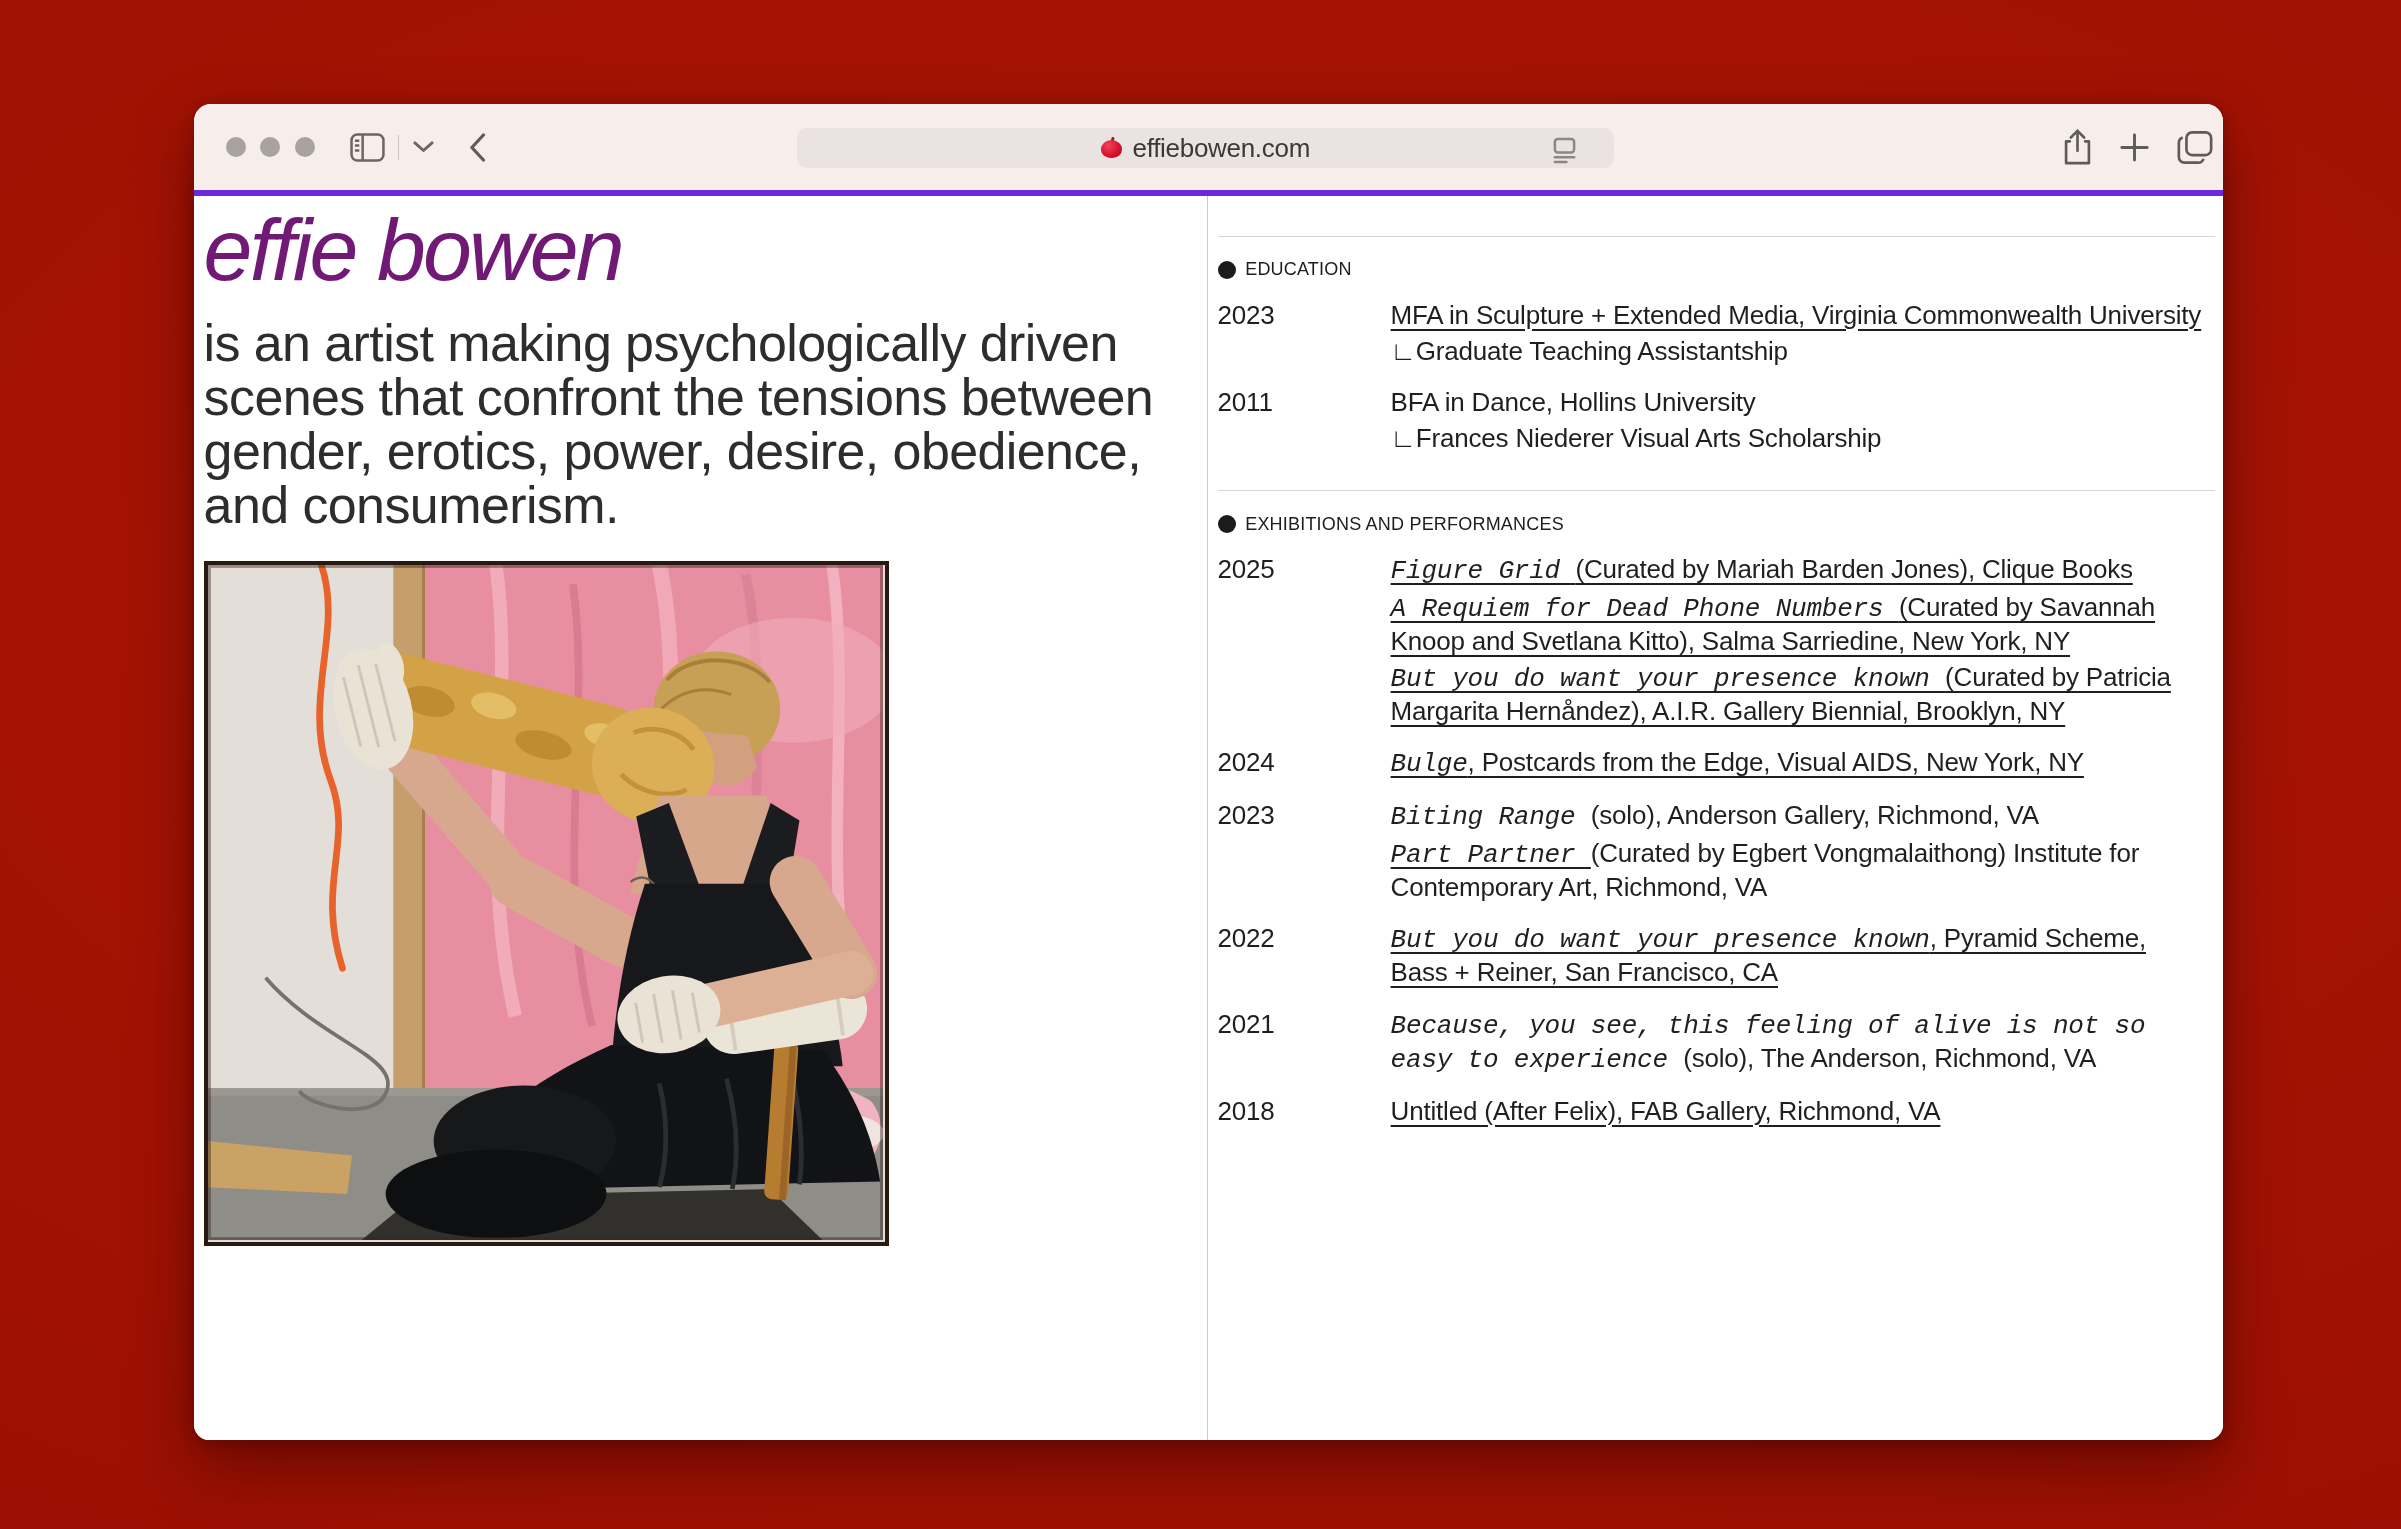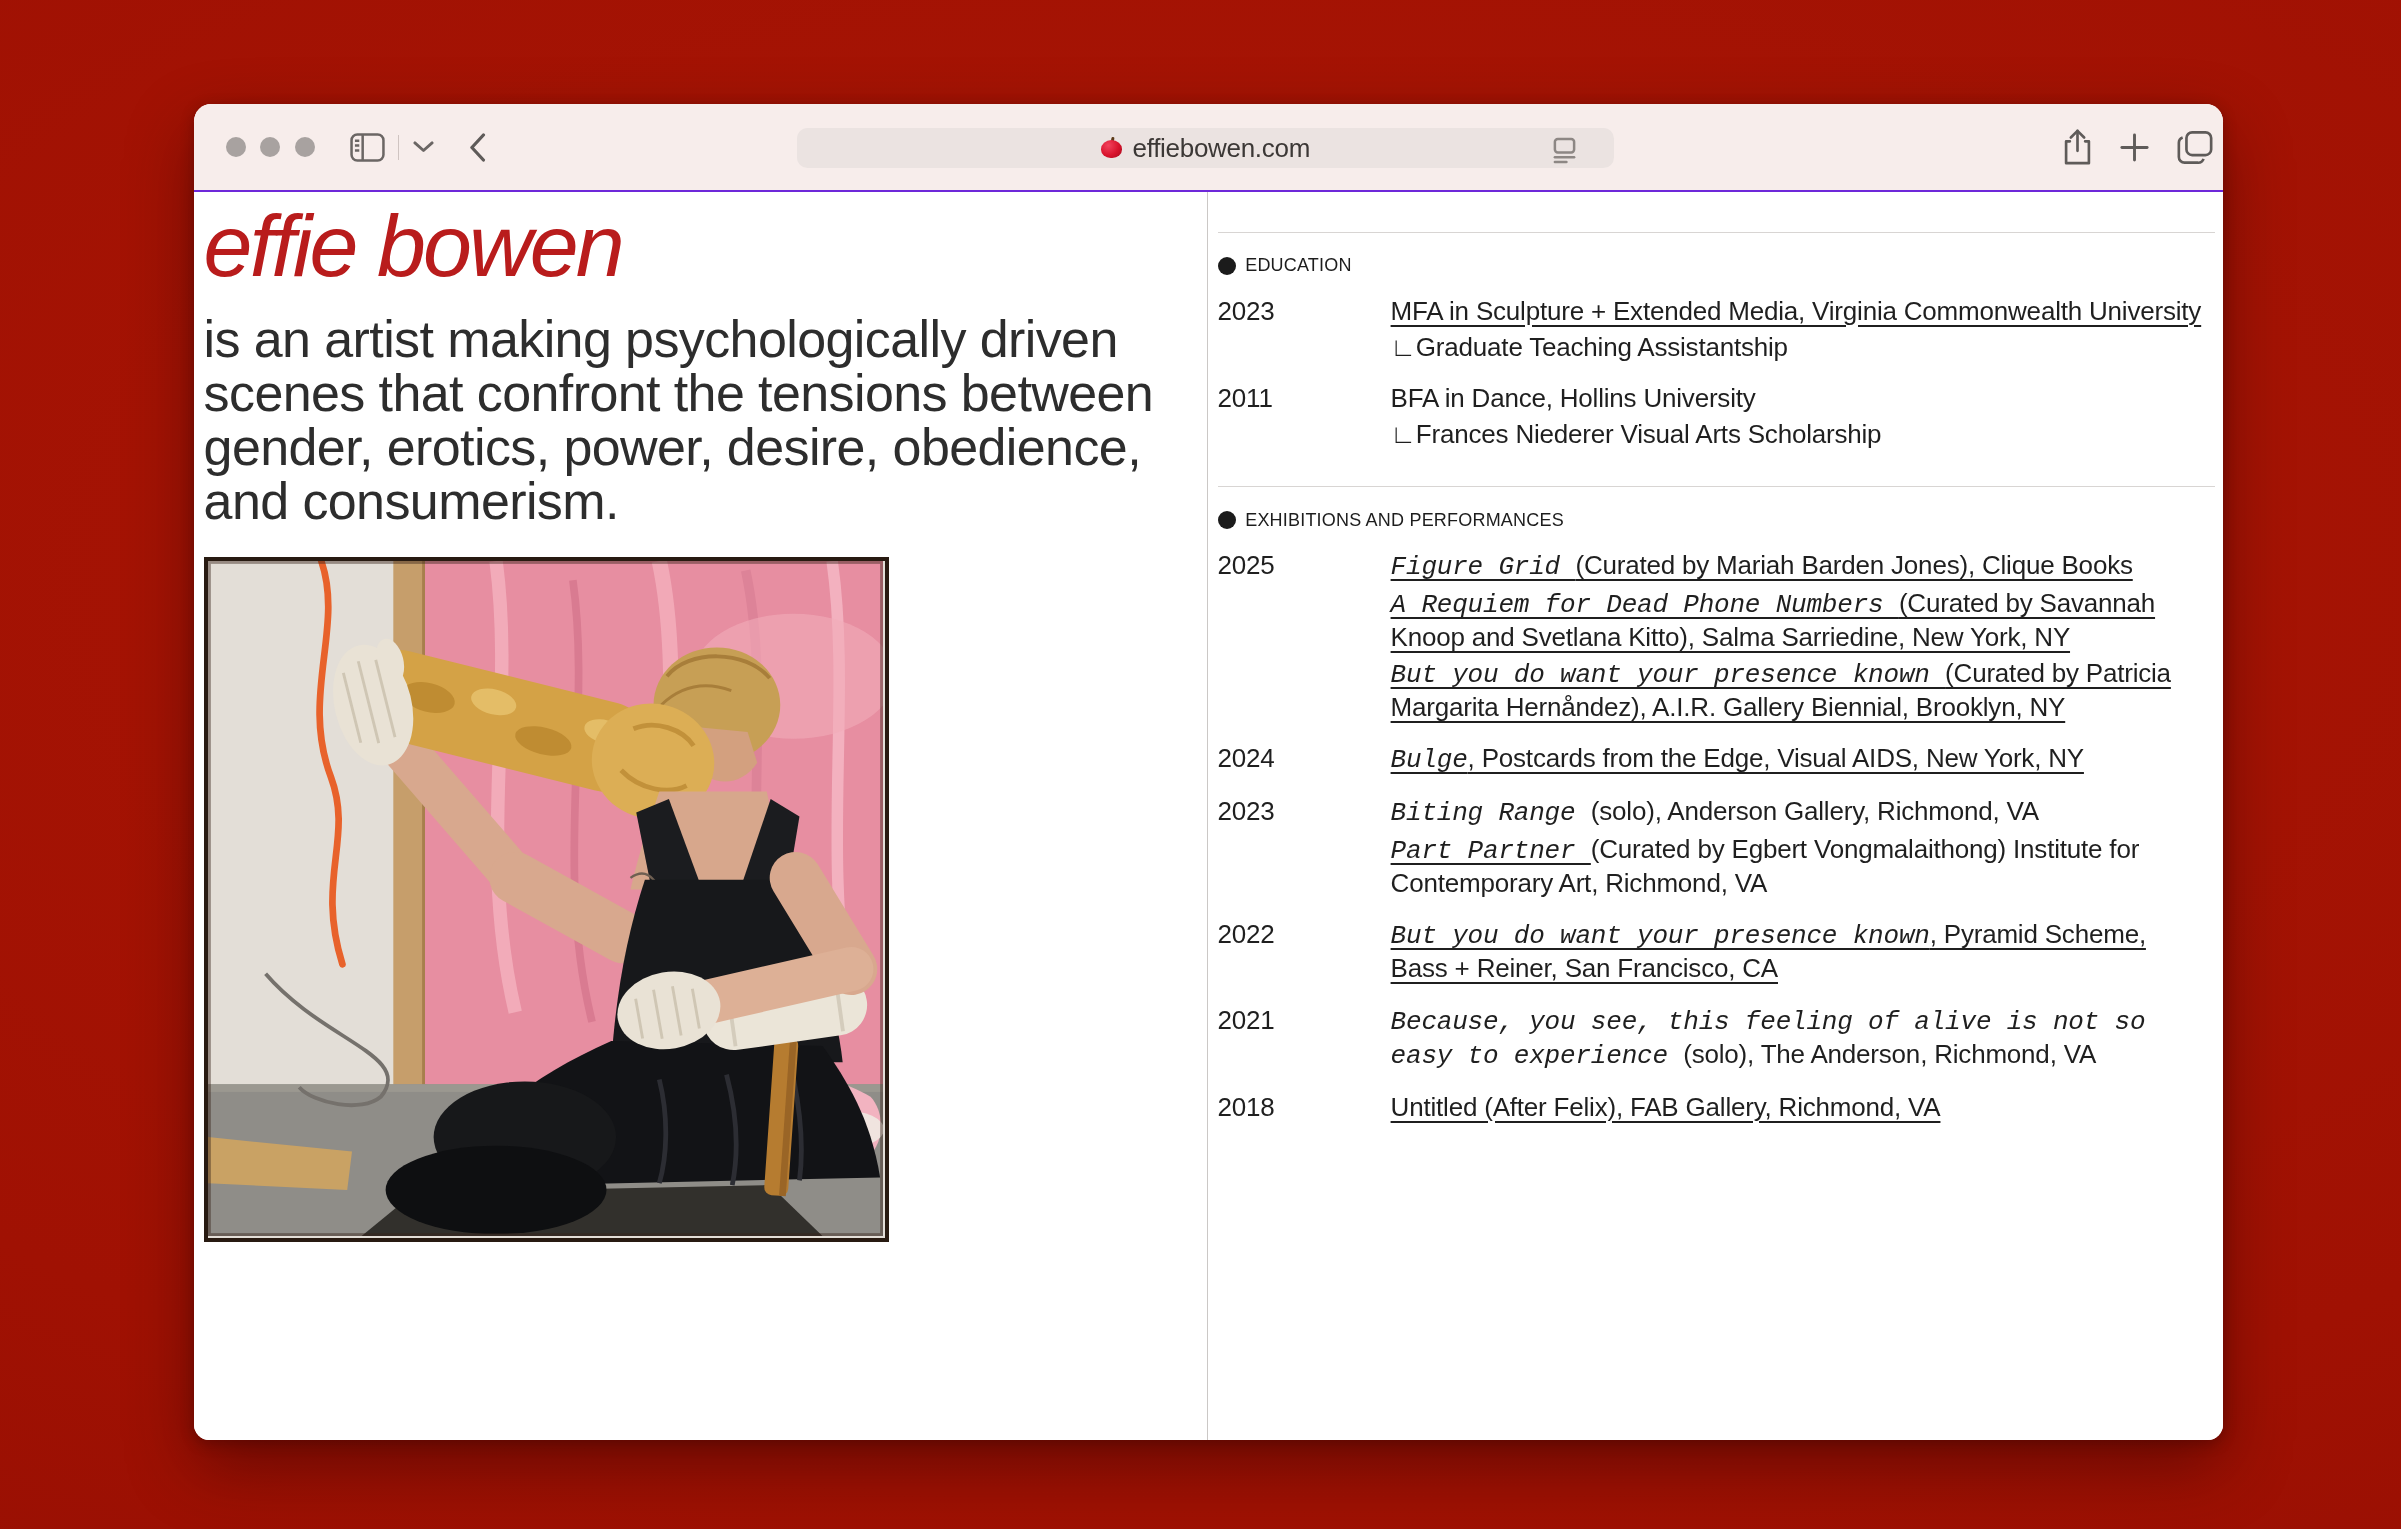--- a/index.html
+++ b/index.html
@@ -9,21 +9,21 @@
     font-family:"Liberation Sans","DejaVu Sans",sans-serif;
     -webkit-font-smoothing:antialiased;
   }
   .window{
     position:absolute;left:194px;top:104px;width:2029px;height:1336px;
     border-radius:17.3px 17.3px 15.4px 15.4px;overflow:hidden;background:#ffffff;
     box-shadow:0 27px 67px rgba(40,0,0,.45), 0 3.8px 13.4px rgba(40,0,0,.3);
   }
   
   .toolbar{
-    height:86px;background:#f7edeb;border-bottom:2px solid #6d28d9;
+    height:86px;background:#f7edeb;border-bottom:6px solid #6d28d9;
     display:flex;align-items:center;position:relative;
   }
   .traffic{display:flex;gap:14.4px;margin-left:32px;}
   .traffic span{width:20px;height:20px;border-radius:50%;background:#a8a2a0;display:block;}
   .tb-icon{color:#5f5b59;display:flex;align-items:center;justify-content:center;background:none;border:none;padding:0;cursor:default;}
   .sidebar-group{display:flex;align-items:center;margin-left:35px;gap:13.4px;}
   .vsep{width:1px;height:25px;background:#cfc4c1;}
   .back{margin-left:35px;}
   .urlbar{
     position:absolute;left:603px;top:24px;width:817px;height:40px;border-radius:10.6px;
@@ -33,21 +33,21 @@
   .favicon{width:21px;height:23px;position:relative;}
   .favicon .apple{position:absolute;left:0;top:3.8px;width:21px;height:18px;border-radius:50% 50% 46% 46%;
     background:radial-gradient(circle at 35% 30%, #f2425c 0%, #d8132c 55%, #a50a1d 100%);}
   .favicon .stem{position:absolute;left:9.6px;top:0;width:2.9px;height:6.7px;border-radius:1.9px;background:#5c3a18;transform:rotate(12deg);}
   .reader-icon{position:absolute;right:37px;top:8.6px;}
   .right-icons{position:absolute;right:8.6px;top:0;height:86px;display:flex;align-items:center;gap:25px;}
   
   .content{display:flex;height:1249px;background:#fff;}
   .col-left{width:1014px;box-sizing:border-box;border-right:1.9px solid #cbc8c6;padding-left:9.6px;}
   .col-right{flex:1;box-sizing:border-box;padding:0 7.7px 0 9.6px;overflow:hidden;}
-  .site-title{margin:7.7px 0 0 0;font-size:88px;line-height:91px;font-weight:500;color:#b91c1c;letter-spacing:-2.9px;}
+  .site-title{margin:7.7px 0 0 0;font-size:88px;line-height:91px;font-weight:500;color:#701a75;letter-spacing:-2.9px;}
   .site-title em{font-style:italic;}
   .site-title .t1{font-style:italic;}
   .intro{margin:21px 0 0 0;width:965px;font-size:52px;line-height:54px;font-weight:400;color:#2d2d2d;letter-spacing:-0.6px;}
   .photo{margin-top:29px;width:685px;height:685px;box-sizing:border-box;border:4.8px solid #281a11;background:#e3ded7;}
   
   .bio{margin-top:92px;font-size:26px;line-height:33px;color:#222;letter-spacing:-0.2px;}
   .rule{border:none;border-top:1.9px solid #d8d5d3;margin:0;}
   .rule.r1{margin-top:40px;}
   .rule.r2{margin-top:33px;}
   .sec-head{margin-top:15.4px;display:flex;align-items:center;font-size:18px;color:#1d1d1d;letter-spacing:0.2px;height:35px;}

